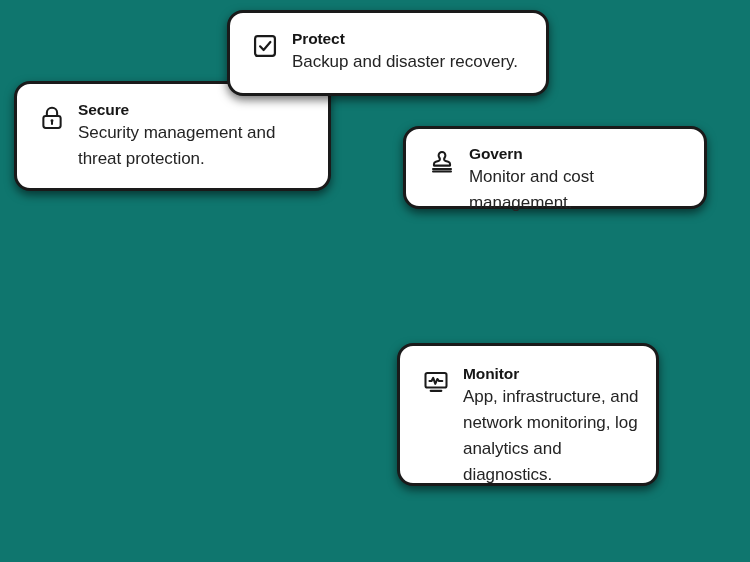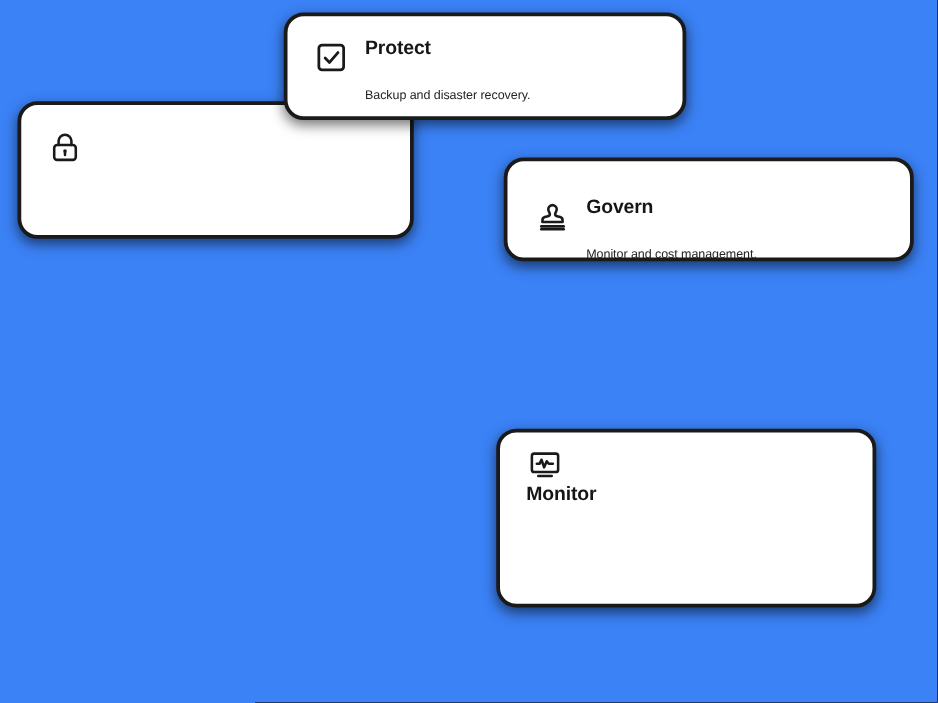--- a/index.html
+++ b/index.html
@@ -4,21 +4,21 @@
 <style>
   html, body {
     margin: 0;
     padding: 0;
     background: #000000;
   }
   #canvas {
     position: relative;
     width: 750px;
     height: 562px;
-    background: #3b82f6;
+    background: #0f766e;
     overflow: hidden;
     font-family: "Liberation Sans", sans-serif;
     -webkit-font-smoothing: antialiased;
   }
   .card {
     position: absolute;
     box-sizing: border-box;
     background: #ffffff;
     border: 3px solid #1a1a1a;
     border-radius: 16px;
@@ -46,55 +46,53 @@
   }
   .card-title {
     font-size: 15.5px;
     font-weight: bold;
     color: #161616;
     line-height: 1.22;
     letter-spacing: -0.1px;
     white-space: nowrap;
   }
   .card-desc {
-    font-size: 10px;
+    font-size: 17px;
     font-weight: normal;
     color: #242424;
     line-height: 1.53;
     letter-spacing: -0.05px;
-    margin-top: 20px;
   }
 
   
   #card-protect {
     left: 227px; top: 10px; width: 322px; height: 86px;
     padding: 17px 18px 14px 20px;
     z-index: 4;
   }
   #card-protect .card-icon { margin-right: 12px; margin-top: 1px; }
 
   #card-secure {
     left: 14px; top: 81px; width: 317px; height: 110px;
     padding: 17px 16px 14px 20px;
     z-index: 3;
   }
   #card-secure .card-icon { margin-right: 11px; margin-top: 2px; }
 
   #card-govern {
-    left: 403px; top: 126px; width: 328px; height: 83px;
-    padding: 28px 16px 14px 21px;
+    left: 403px; top: 126px; width: 304px; height: 83px;
+    padding: 16px 16px 14px 21px;
     z-index: 2;
   }
   #card-govern .card-icon { margin-right: 12px; margin-top: 2px; }
 
   #card-monitor {
-    left: 397px; top: 343px; width: 304px; height: 143px;
-    padding: 9px 16px 16px 21px;
+    left: 397px; top: 343px; width: 262px; height: 143px;
+    padding: 19px 16px 16px 21px;
     z-index: 2;
-    flex-direction: column;
   }
   #card-monitor .card-icon { margin-right: 12px; margin-top: 2px; }
 
   #card-configure {
     left: 33px; top: 396px; width: 313px; height: 145px;
     padding: 17px 16px 16px 20px;
     z-index: 3;
   }
   #card-configure .card-icon { margin-right: 11px; margin-top: 2px; }
 </style>
@@ -118,20 +116,24 @@
 
   <div class="card" id="card-secure">
     <span class="card-icon">
       <svg viewBox="0 0 24 24" fill="none" stroke="currentColor" stroke-width="1.75" stroke-linecap="round" stroke-linejoin="round" aria-hidden="true">
         <rect x="4.6" y="10.3" width="14.8" height="10.2" rx="2"></rect>
         <path d="M7.6 10.3V7.6a4.4 4.4 0 0 1 8.8 0v2.7"></path>
         <circle cx="12" cy="14.4" r="1.25" fill="currentColor" stroke="none"></circle>
         <path d="M12 15.3v1.9"></path>
       </svg>
     </span>
+    <span class="card-text">
+      <span class="card-title">Secure</span>
+      <span class="card-desc" style="display:block">Security management and threat protection.</span>
+    </span>
   </div>
 
   <div class="card" id="card-govern">
     <span class="card-icon">
       <svg viewBox="0 0 24 24" fill="none" stroke="currentColor" stroke-width="1.75" stroke-linecap="round" stroke-linejoin="round" aria-hidden="true">
         <path d="M9.1 6.4a2.9 2.9 0 0 1 5.8 0c0 1.5-1.1 2.1-1.1 3.2 0 .8.5 1.3 1.3 1.5l2.2.6c1 .3 1.6 1.1 1.6 2.1v1.3H5.1v-1.3c0-1 .6-1.8 1.6-2.1l2.2-.6c.8-.2 1.3-.7 1.3-1.5 0-1.1-1.1-1.7-1.1-3.2Z"></path>
         <line x1="4.3" y1="18.1" x2="19.7" y2="18.1"></line>
         <line x1="4.3" y1="20.1" x2="19.7" y2="20.1"></line>
       </svg>
     </span>
@@ -144,17 +146,18 @@
   <div class="card" id="card-monitor">
     <span class="card-icon">
       <svg viewBox="0 0 24 24" fill="none" stroke="currentColor" stroke-width="1.75" stroke-linecap="round" stroke-linejoin="round" aria-hidden="true">
         <rect x="3" y="4.2" width="18" height="12.6" rx="1.6"></rect>
         <polyline points="6.4,11.2 8.2,11.2 9.6,8.4 11.4,13.6 13.2,9.4 14.6,11.2 17.4,11.2"></polyline>
         <line x1="7.4" y1="19.6" x2="16.6" y2="19.6"></line>
       </svg>
     </span>
     <span class="card-text">
       <span class="card-title">Monitor</span>
+      <span class="card-desc" style="display:block">App, infrastructure, and network monitoring, log analytics and diagnostics.</span>
     </span>
   </div>
 
 
 </div>
 
 </body></html>

